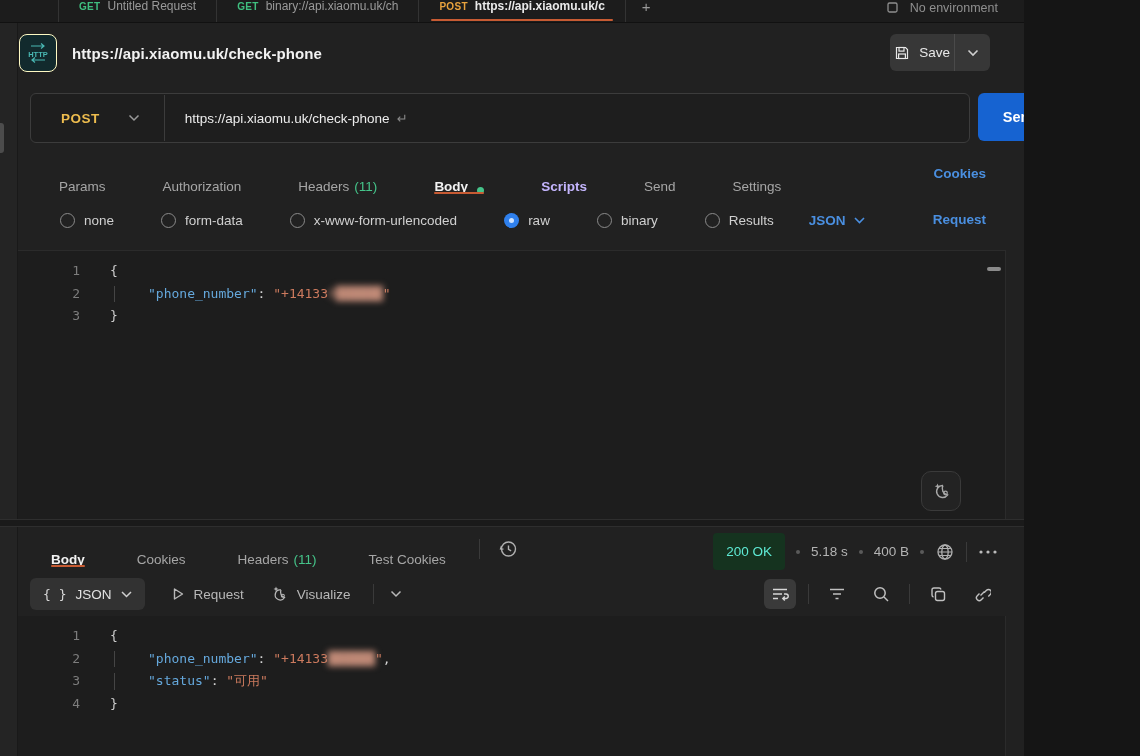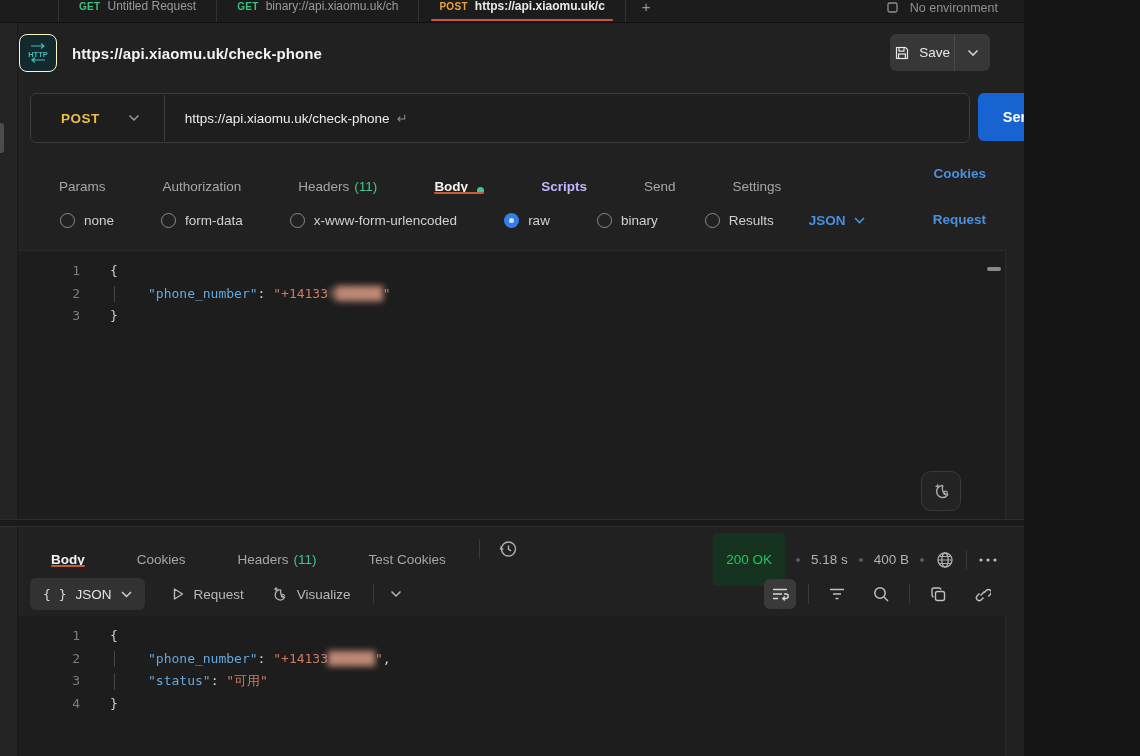--- a/index.html
+++ b/index.html
@@ -92,21 +92,21 @@
   
   .split{position:absolute;top:519px;left:0;right:0;height:6px;background:#1a1a1a;
          border-top:1px solid #2e2e2e;border-bottom:1px solid #2e2e2e;cursor:row-resize;}
 
   
   .resp-tabs{position:absolute;top:530px;left:30px;display:flex;gap:31px;height:37px;align-items:center;font-size:13.5px;}
   .resp-extra{display:flex;align-items:center;gap:18px;margin-left:2px;}
   .vline{width:1px;height:20px;background:#3a3a3a;}
   .icon-btn{background:none;border:none;padding:0;display:flex;align-items:center;justify-content:center;cursor:pointer;}
   .resp-meta{position:absolute;top:533px;right:26px;display:flex;align-items:center;gap:11px;font-size:13.5px;color:#b3b3b3;}
-  .status-badge{background:#15331f;color:#22c55e;padding:19px 13px;border-radius:4px;font-size:13.5px;cursor:pointer;}
+  .status-badge{background:#15331f;color:#5eead4;padding:11px 13px;border-radius:4px;font-size:13.5px;cursor:pointer;}
   .meta-dot{width:4px;height:4px;border-radius:50%;background:#5a5a5a;}
 
   
   .resp-toolbar{position:absolute;top:577px;left:30px;right:26px;height:34px;display:flex;align-items:center;}
   .json-btn{display:flex;align-items:center;gap:9px;height:32px;padding:0 13px;background:#323232;
         border:none;border-radius:6px;color:#e2e2e2;font-size:13.5px;font-family:inherit;cursor:pointer;}
   .json-btn .braces{font-family:"DejaVu Sans Mono",monospace;font-size:13px;color:#d8d8d8;}
   .tb-item{display:flex;align-items:center;gap:9px;color:#b8b8b8;font-size:13.5px;margin-left:26px;cursor:pointer;}
   .tb-right{margin-left:auto;display:flex;align-items:center;gap:12px;}
   .sq-btn{width:32px;height:30px;border-radius:6px;background:none;border:none;display:flex;

